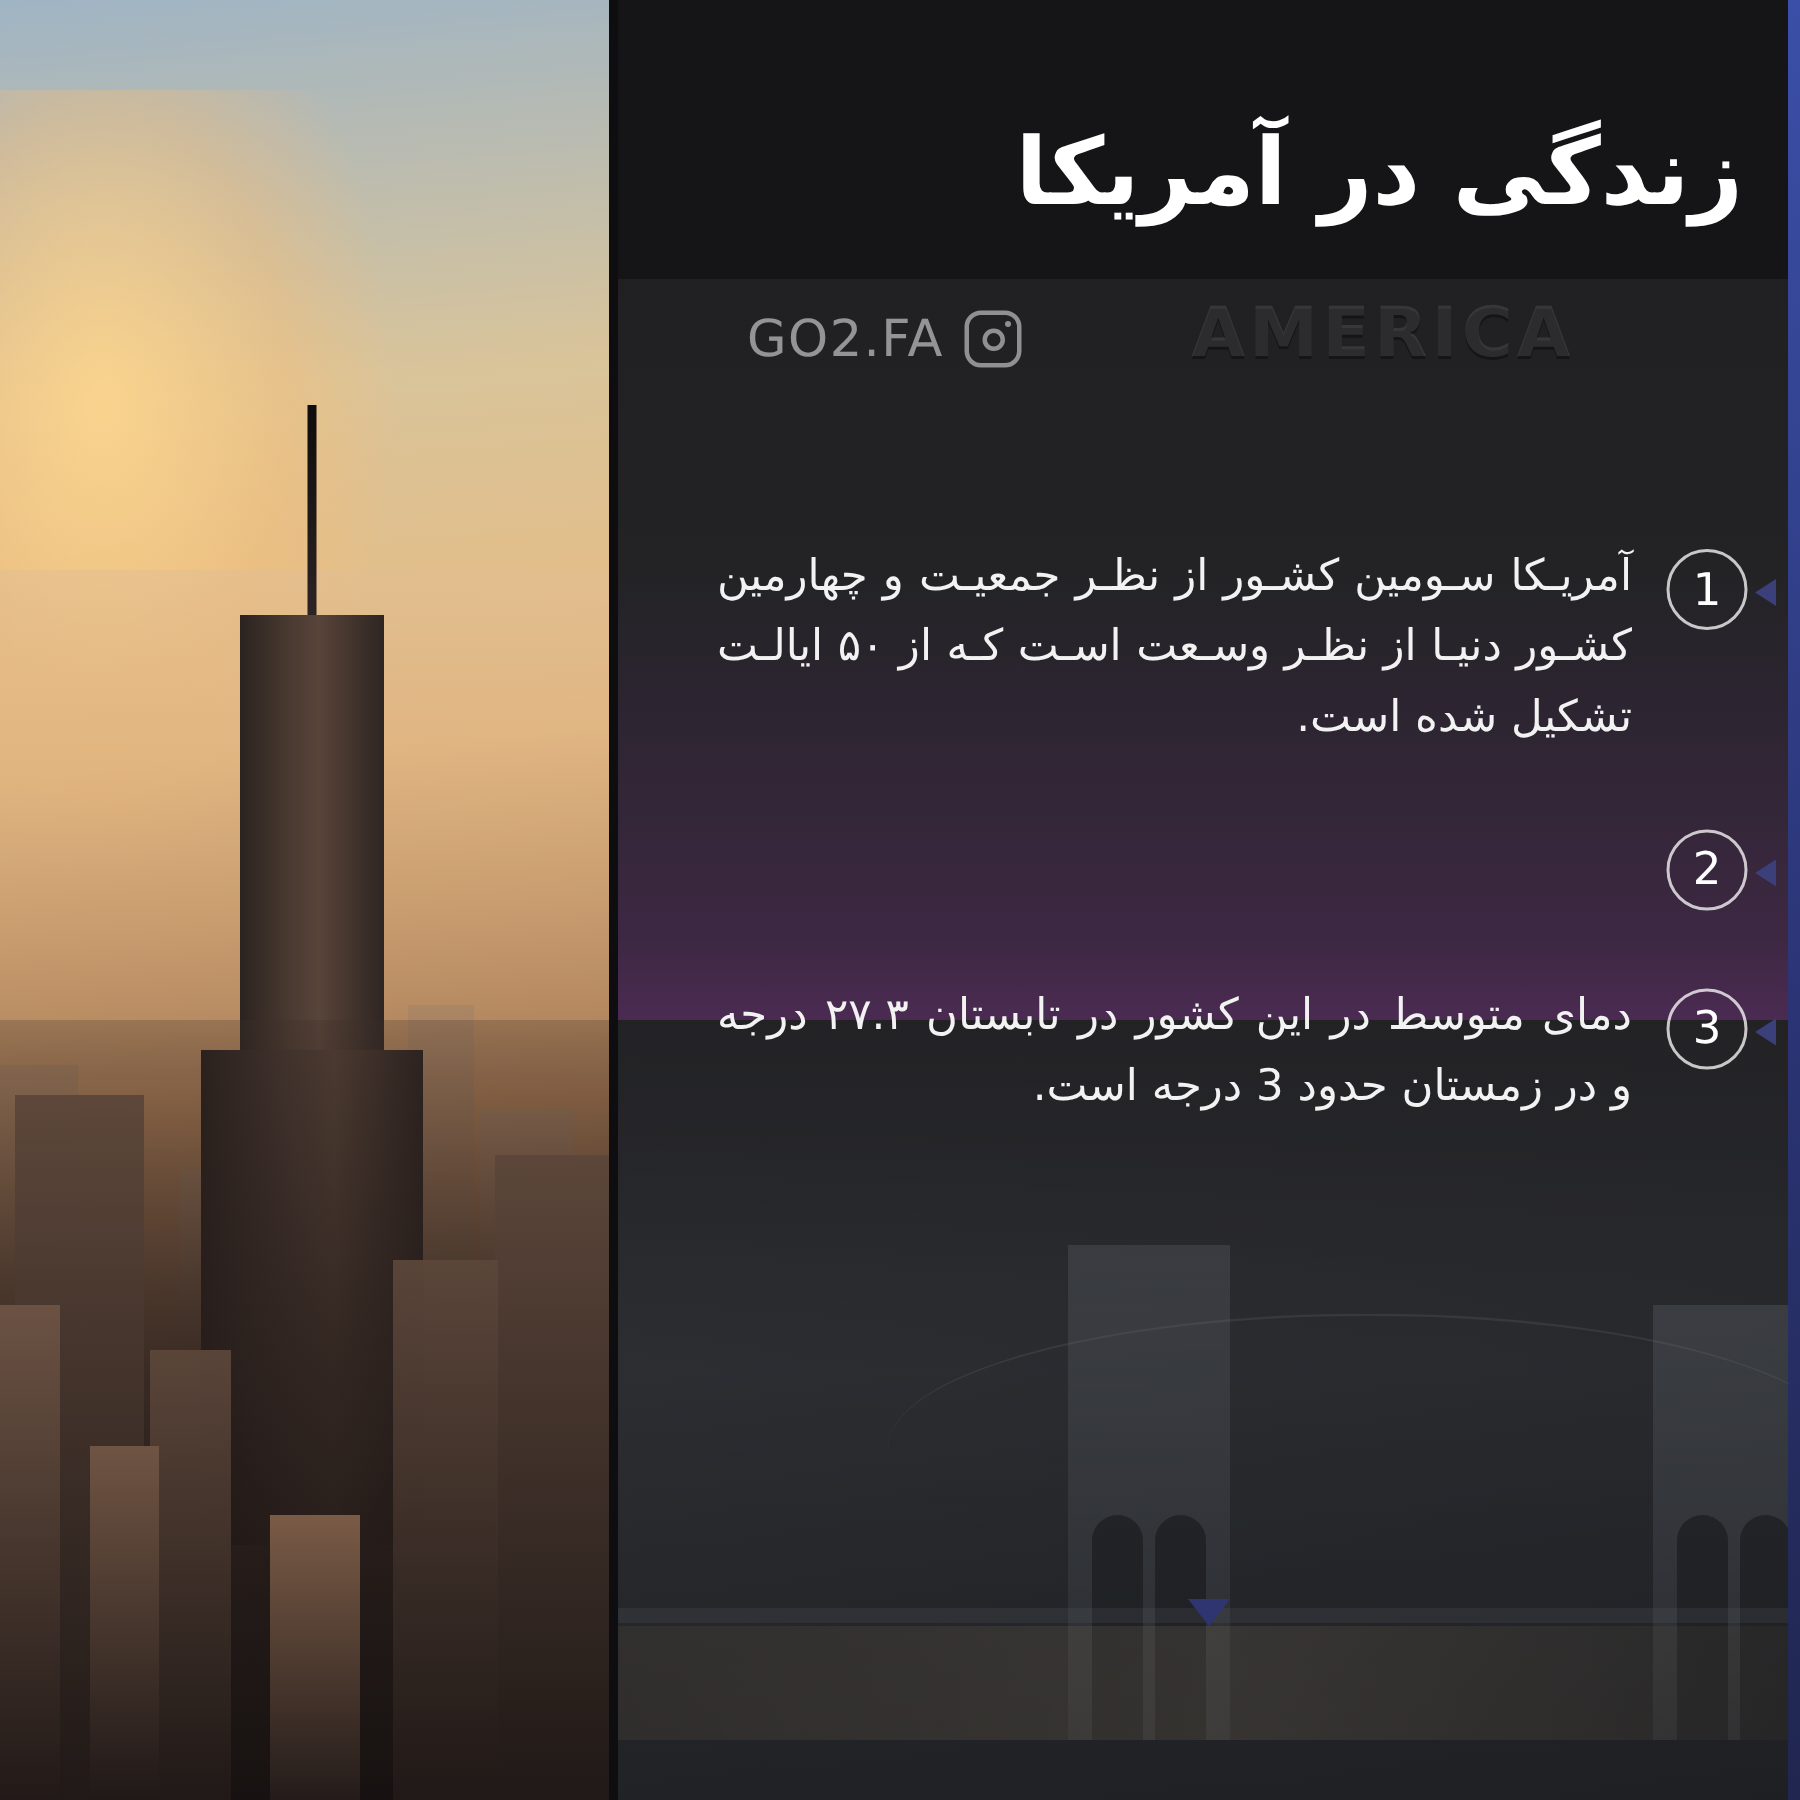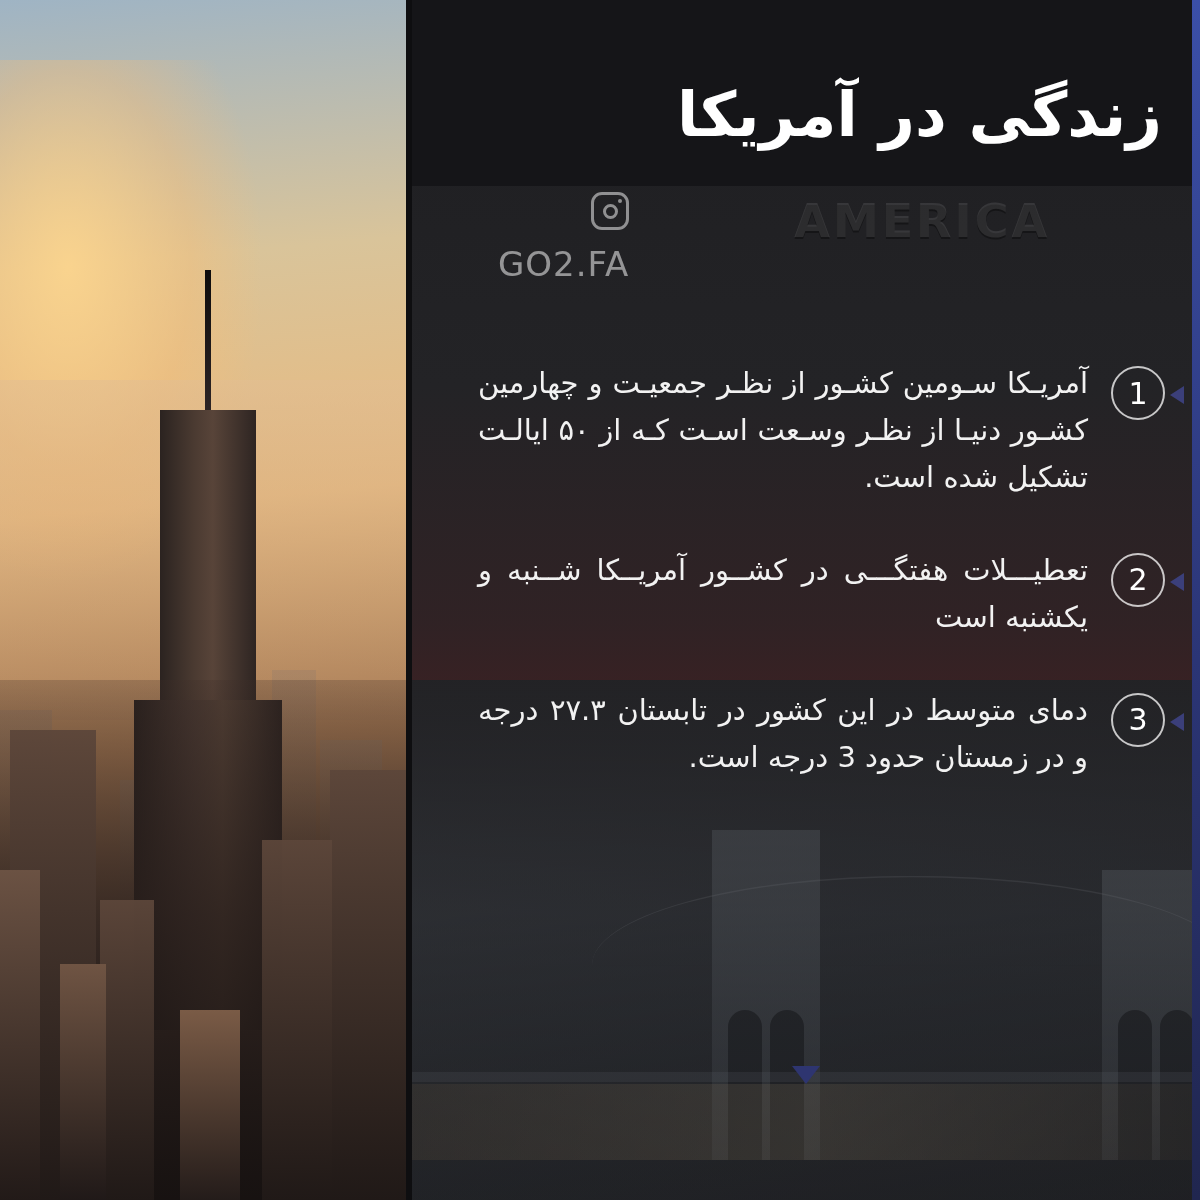--- a/index.html
+++ b/index.html
@@ -96,21 +96,21 @@
   .bld.f1 { left: 0px;   width: 52px; height: 190px; }
   .bld.f2 { left: 272px; width: 44px; height: 230px; }
   .bld.f3 { left: 320px; width: 62px; height: 160px; }
   .bld.f4 { left: 120px; width: 30px; height: 120px; }
 
   
   .panel {
     position: absolute;
     left: 412px; top: 0;
     width: 788px; height: 1200px;
-    background: #7f1d1d;
+    background: #d946ef;
     overflow: hidden;
   }
   .panel .bridge-photo {
     position: absolute;
     left: 0; bottom: 0;
     width: 788px; height: 520px;
     background:
       linear-gradient(180deg, rgba(35,35,38,1) 0%, rgba(35,35,38,.72) 22%, rgba(35,35,38,.45) 45%, rgba(30,30,33,.62) 100%),
       linear-gradient(170deg, #5d646c 0%, #4a5159 35%, #333a41 65%, #23272c 100%);
   }
@@ -188,25 +188,25 @@
     font-size: 46px;
     font-weight: bold;
     letter-spacing: 3px;
     color: rgba(255,255,255,.10);
     text-shadow: 0 2px 0 rgba(0,0,0,.35);
     font-family: "DejaVu Sans", "Liberation Sans", sans-serif;
   }
   .handle {
     position: absolute;
     left: 86px;
-    top: 2px;
+    top: 16px;
     display: flex;
+    align-items: center;
     gap: 14px;
     color: rgba(255,255,255,.52);
-    flex-direction: column;
   }
   .ig-icon {
     width: 38px; height: 38px;
     border: 3px solid rgba(255,255,255,.5);
     border-radius: 11px;
     position: relative;
     box-sizing: border-box;
   }
   .ig-icon:before {
     content: "";
@@ -395,21 +395,20 @@
           <div class="badge-tail"></div>
         </div>
         <div class="fact-text">آمریـکا سـومین کشـور از نظـر جمعیـت و چهارمین کشـور دنیـا از نظـر وسـعت اسـت  کـه از ۵۰ ایالـت تشکیل شده است.</div>
       </div>
 
       <div class="fact">
         <div class="badge-wrap">
           <div class="badge">2</div>
           <div class="badge-tail"></div>
         </div>
-        <div class="fact-text">تعطیـــلات هفتگـــی در کشــور آمریــکا شــنبه و یکشنبه است</div>
       </div>
 
       <div class="fact">
         <div class="badge-wrap">
           <div class="badge">3</div>
           <div class="badge-tail"></div>
         </div>
         <div class="fact-text">دمای متوسط در این کشور در تابستان ۲۷.۳ درجه و در زمستان حدود 3 درجه است.</div>
       </div>
 

